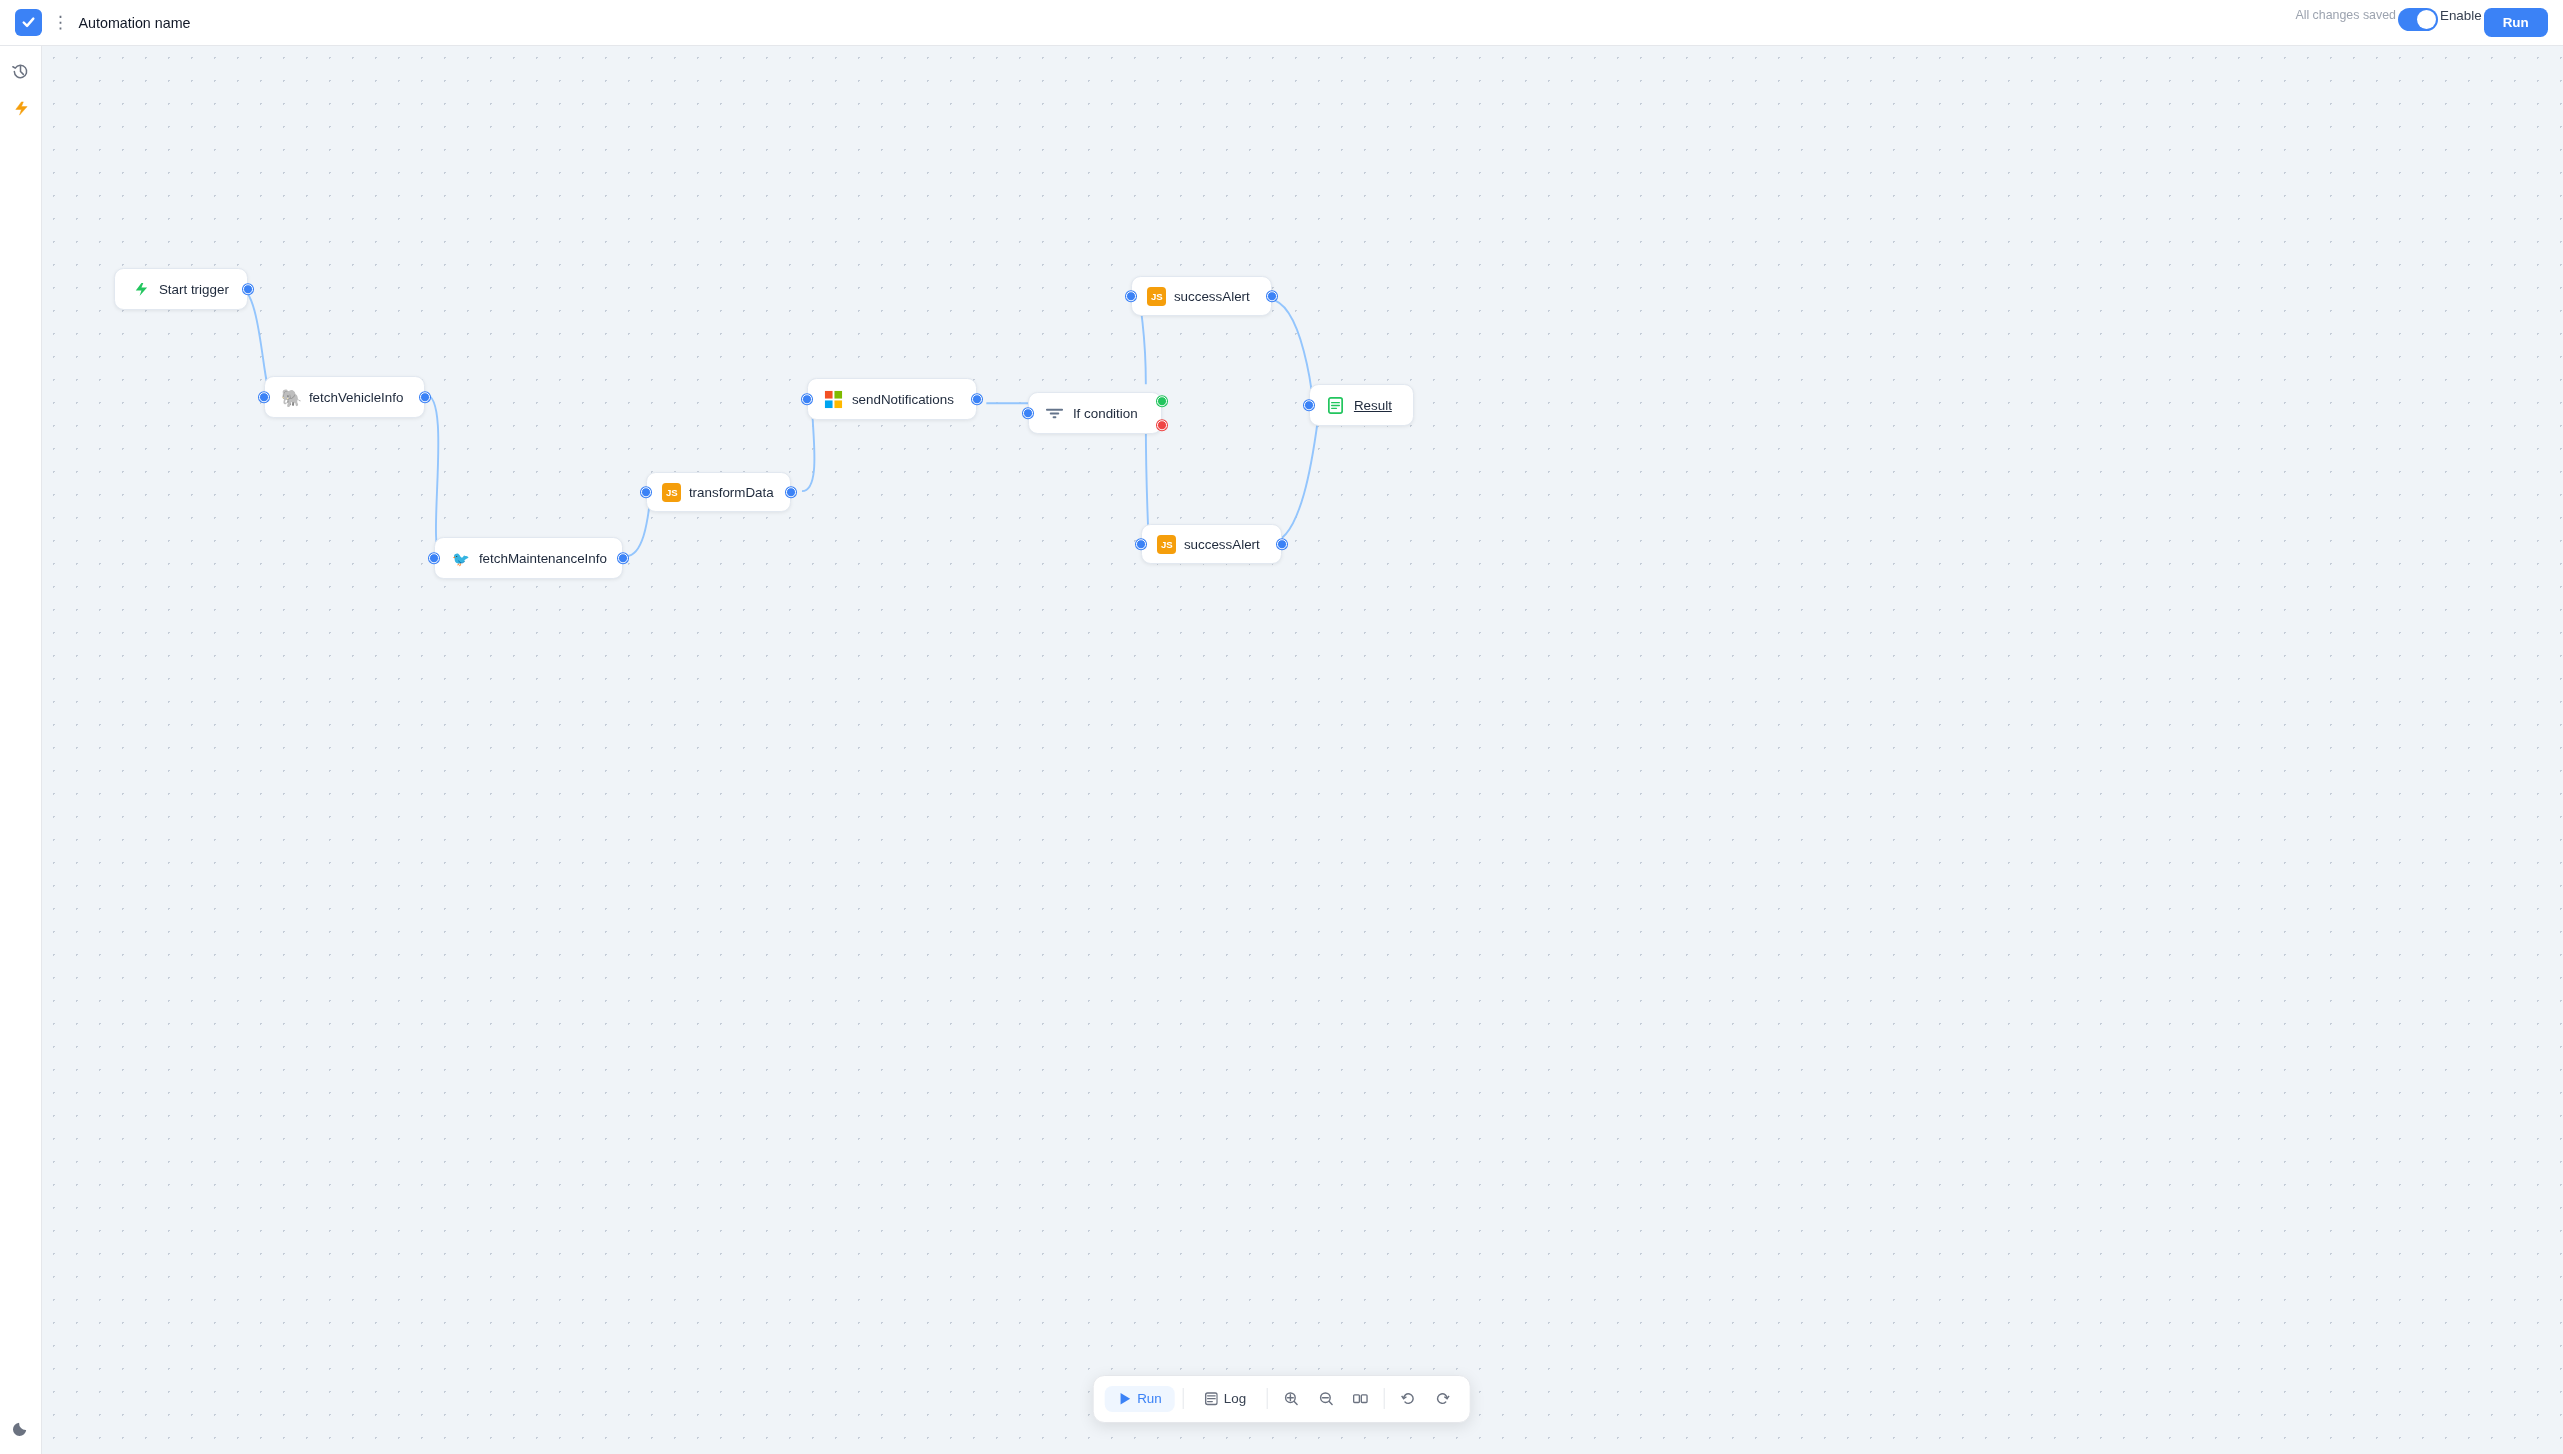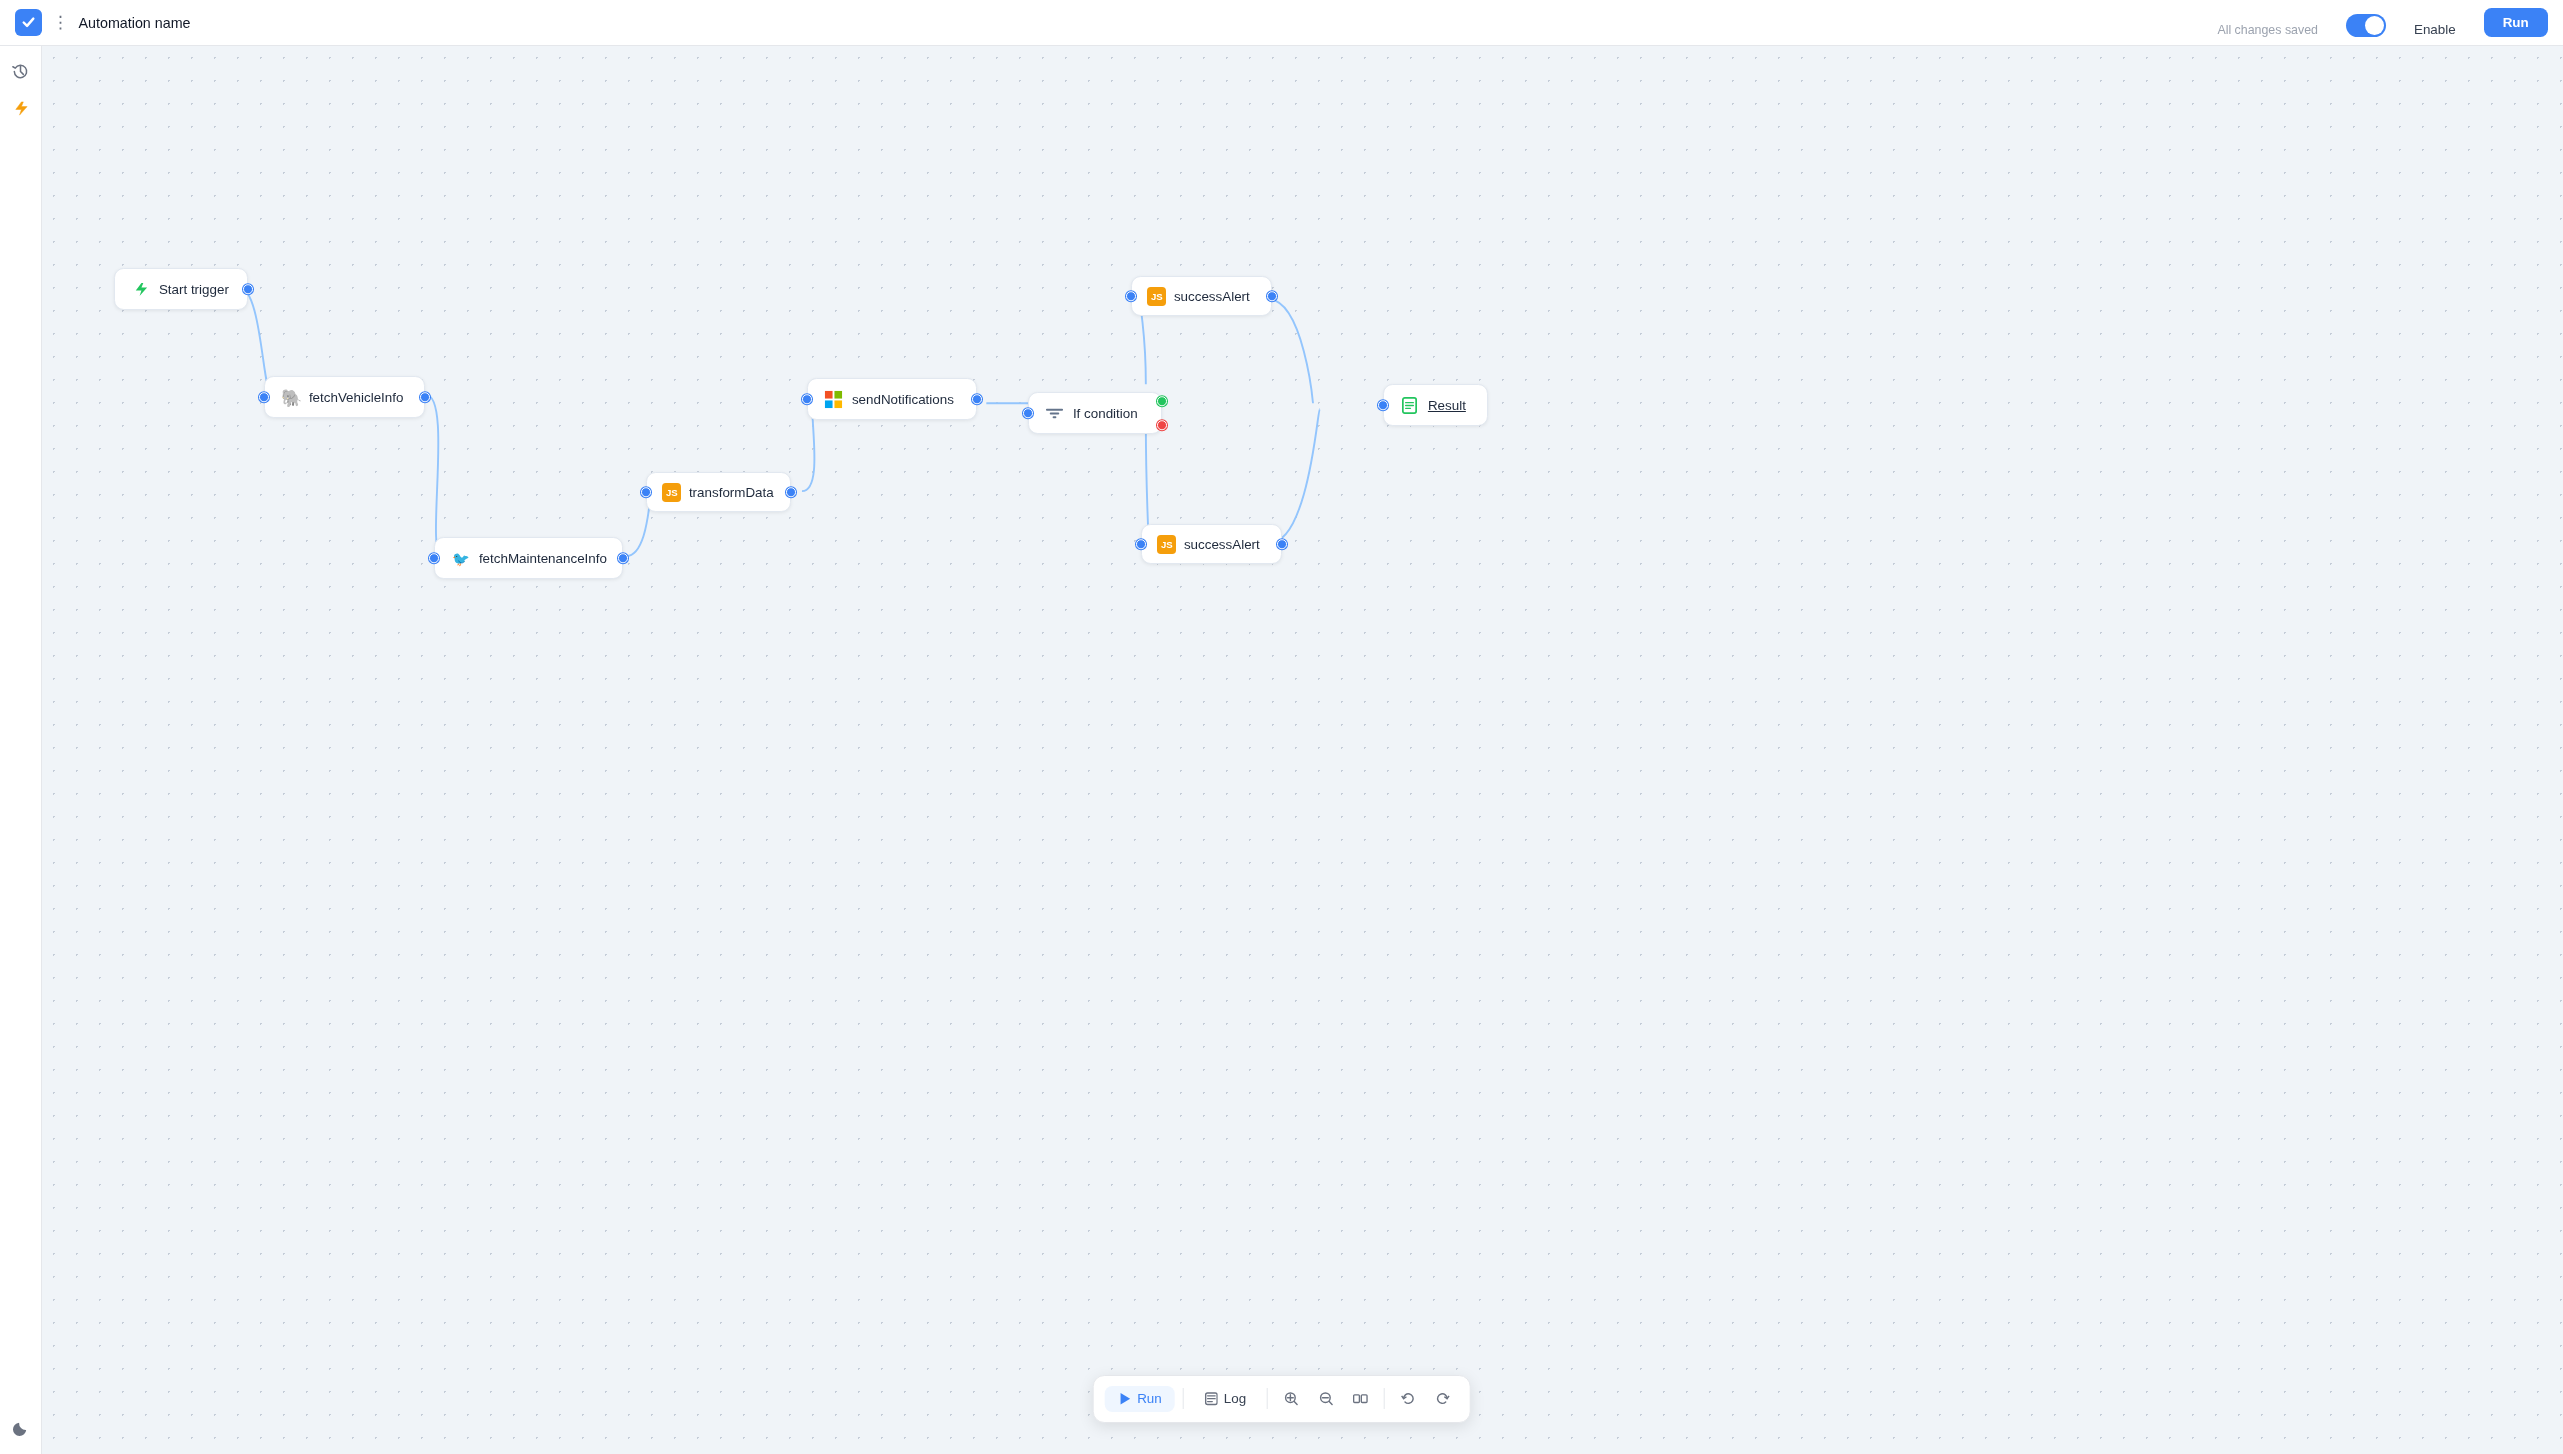--- a/index.html
+++ b/index.html
@@ -9,21 +9,21 @@
     .header {
       position: fixed; top: 0; left: 0; right: 0; height: 46px;
       background: #fff; border-bottom: 1px solid #e5e7eb;
       display: flex; align-items: center; justify-content: space-between;
       padding: 0 15.3px; z-index: 100;
     }
     .header-left { display: flex; align-items: center; gap: 9.6px; }
     .logo-icon { width: 27px; height: 27px; }
     .menu-dots { color: #6b7280; font-size: 17px; cursor: pointer; }
     .automation-name { font-size: 14.3px; font-weight: 500; color: #111827; }
-    .header-right { display: flex; align-items: flex-end; gap: 28px; }
+    .header-right { display: flex; align-items: flex-start; gap: 2px; }
     .all-changes { font-size: 12.4px; color: #9ca3af; }
     .toggle-label { font-size: 13.4px; color: #374151; }
     .toggle {
       width: 40px; height: 23px; background: #3b82f6; border-radius: 11.5px;
       position: relative; cursor: pointer;
     }
     .toggle::after {
       content: ''; position: absolute; top: 1.9px; right: 1.9px;
       width: 19px; height: 19px; background: #fff; border-radius: 50%;
     }
@@ -251,21 +251,21 @@
     <div class="node-dot" style="right:-5.7px; top:50%; transform:translateY(-50%);"></div>
   </div>
 
   <div class="node" style="left: 1099px; top: 478px; min-width: 141px;">
     <div class="node-dot" style="left:-5.7px; top:50%; transform:translateY(-50%);"></div>
     <div class="icon-js">JS</div>
     <span>successAlert</span>
     <div class="node-dot" style="right:-5.7px; top:50%; transform:translateY(-50%);"></div>
   </div>
 
-  <div class="node" style="left: 1341px; top: 338px; min-width: 105px; text-decoration: underline;">
+  <div class="node" style="left: 1267px; top: 338px; min-width: 105px; text-decoration: underline;">
     <div class="node-dot" style="left:-5.7px; top:50%; transform:translateY(-50%);"></div>
     <div class="node-icon">
       <svg width="19" height="19" viewBox="0 0 20 20" fill="none">
         <rect x="3" y="2" width="14" height="16" rx="2" stroke="#22c55e" stroke-width="1.8"></rect>
         <path d="M6 7h8M6 10h8M6 13h5" stroke="#22c55e" stroke-width="1.5" stroke-linecap="round"></path>
       </svg>
     </div>
     <span>Result</span>
   </div>
 </div>

